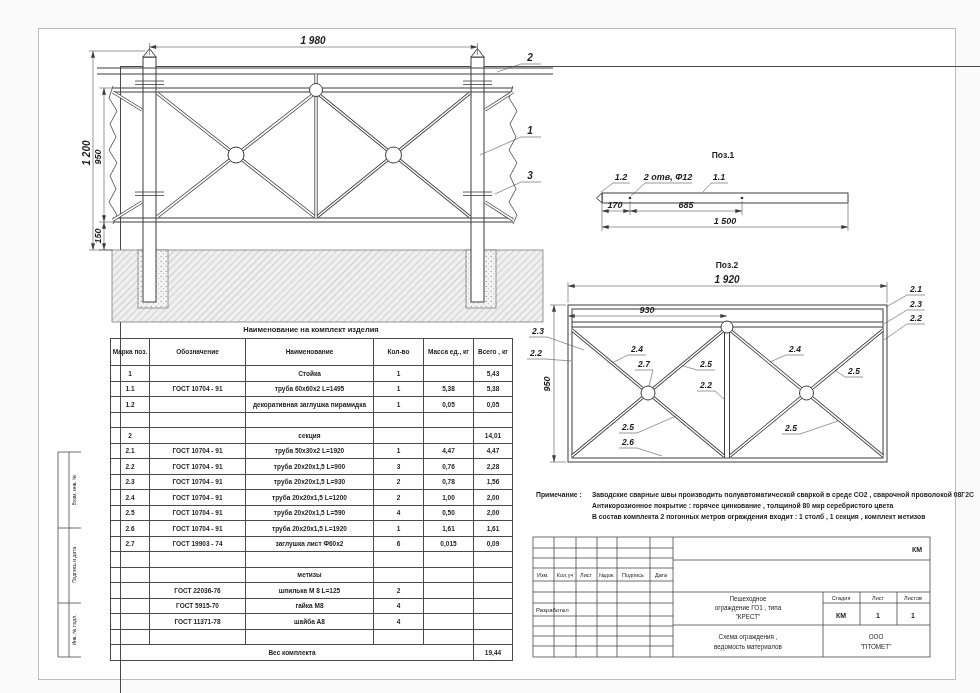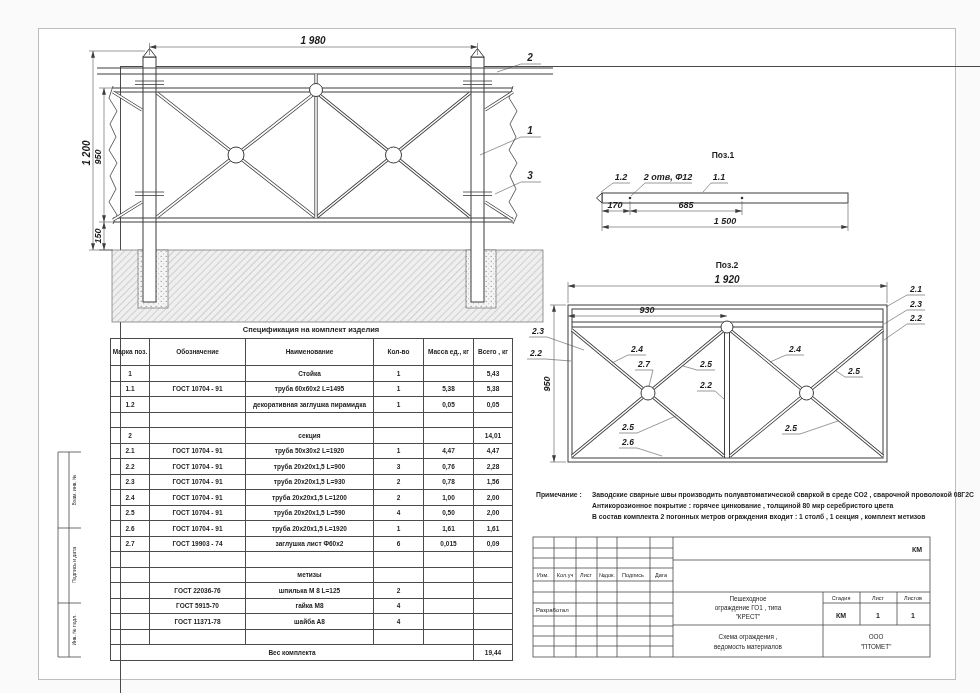--- a/index.html
+++ b/index.html
@@ -325,21 +325,21 @@
       <line x1="58" y1="657" x2="81" y2="657"></line>
   </g>
   <g font-size="5" fill="#444">
     <text transform="rotate(-90 76 490)" x="76" y="490" text-anchor="middle">Взам. инв. №</text>
     <text transform="rotate(-90 76 565)" x="76" y="565" text-anchor="middle">Подпись и дата</text>
     <text transform="rotate(-90 76 630)" x="76" y="630" text-anchor="middle">Инв. № подл.</text>
   </g>
 </svg>
 
 <div class="spec">
-  <div class="spec-title">Спецификация на комплект изделия</div>
+  <div class="spec-title">Наименование на комплект изделия</div>
   <table>
     <colgroup>
       <col style="width:39px">
         <col style="width:96px">
         <col style="width:128px">
       <col style="width:50px">
         <col style="width:50px">
         <col style="width:39px">
     </colgroup>
     <thead>

